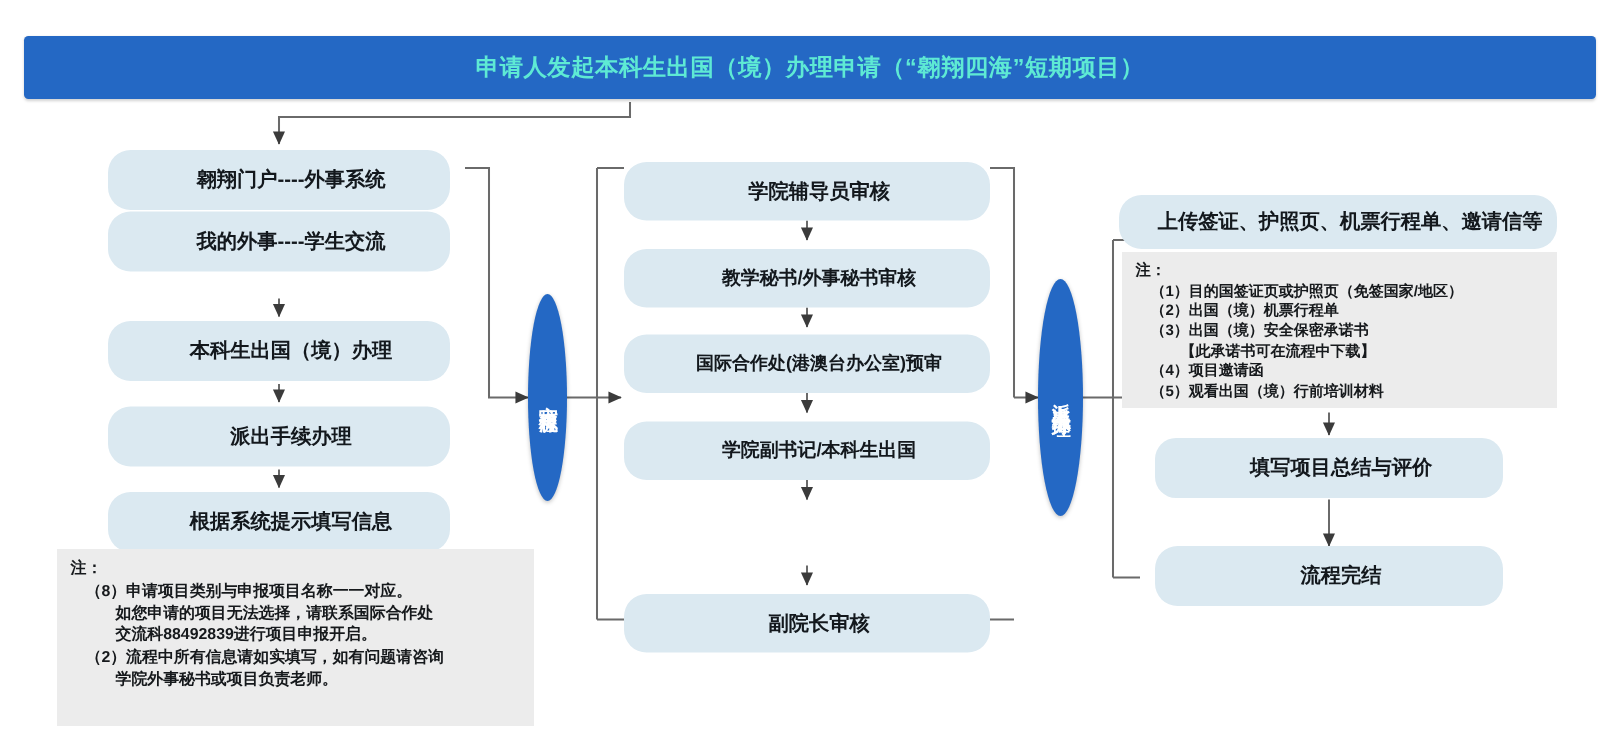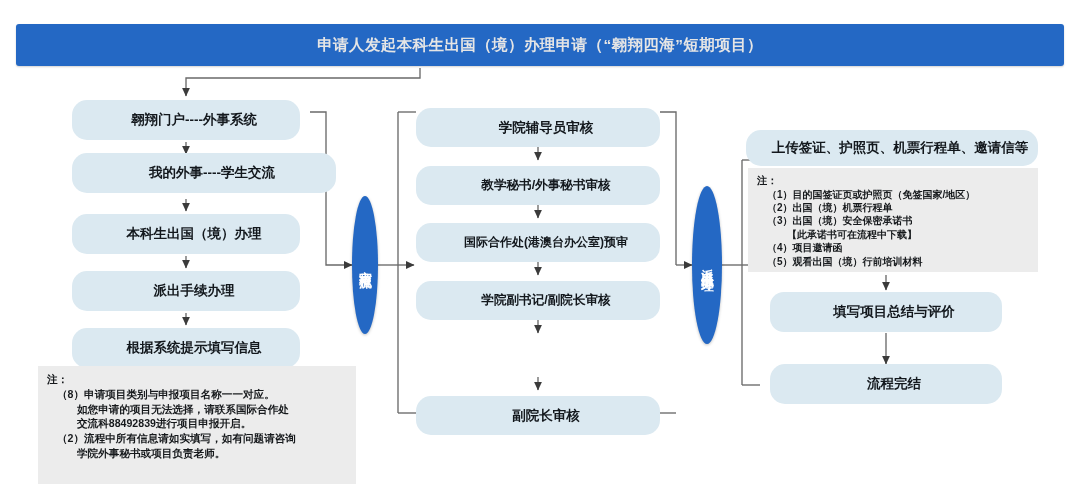--- a/index.html
+++ b/index.html
@@ -16,21 +16,21 @@
   
   .banner{
     left:16px;top:24px;width:1048px;height:42px;
     background:#2468c4;
     border-radius:3px;
     display:flex;align-items:center;justify-content:center;
     box-sizing:border-box;
     box-shadow:0 1px 2px rgba(0,0,0,.18);
   }
   .banner span{
-    color:#e5e5e5;font-size:15.5px;font-weight:bold;letter-spacing:.4px;
+    color:#5eead4;font-size:15.5px;font-weight:bold;letter-spacing:.4px;
     white-space:nowrap;
   }
 
   
   .pbox{
     background:#dbe9f1;
     border-radius:15px;
     display:flex;align-items:center;justify-content:center;
     box-sizing:border-box;
     text-align:center;
@@ -132,21 +132,21 @@
     </g>
   </svg>
 
   <div class="abs banner">
     <span>申请人发起本科生出国（境）办理申请（“翱翔四海”短期项目）</span>
   </div>
 
   <div class="abs pbox" style="left:72px;top:100px;width:228px;height:40px;">
     <span>翱翔门户----外事系统</span>
   </div>
-  <div class="abs pbox" style="left:72px;top:153px;width:264px;height:40px;">
+  <div class="abs pbox" style="left:72px;top:141px;width:228px;height:40px;">
     <span>我的外事----学生交流</span>
   </div>
   <div class="abs pbox" style="left:72px;top:214px;width:228px;height:40px;">
     <span>本科生出国（境）办理</span>
   </div>
   <div class="abs pbox" style="left:72px;top:271px;width:228px;height:40px;">
     <span>派出手续办理</span>
   </div>
   <div class="abs pbox" style="left:72px;top:328px;width:228px;height:40px;">
     <span>根据系统提示填写信息</span>
@@ -168,21 +168,21 @@
   <div class="abs pbox sm" style="left:416px;top:166px;width:244px;height:39px;">
     <span>教学秘书/外事秘书审核</span>
   </div>
   <div class="abs pbox" style="left:416px;top:108px;width:244px;height:39px;">
     <span>学院辅导员审核</span>
   </div>
   <div class="abs pbox xs" style="left:416px;top:223px;width:244px;height:39px;">
     <span>国际合作处(港澳台办公室)预审</span>
   </div>
   <div class="abs pbox sm" style="left:416px;top:281px;width:244px;height:39px;">
-    <span>学院副书记/副院长审核</span>
+    <span>学院副书记/本科生出国</span>
   </div>
   <div class="abs pbox" style="left:416px;top:396px;width:244px;height:39px;">
     <span>副院长审核</span>
   </div>
 
   <div class="abs ell" style="left:692px;top:186px;width:30px;height:158px;">
     <span>派出手续办理</span>
   </div>
 
   <div class="abs pbox" style="left:746px;top:130px;width:292px;height:36px;">

